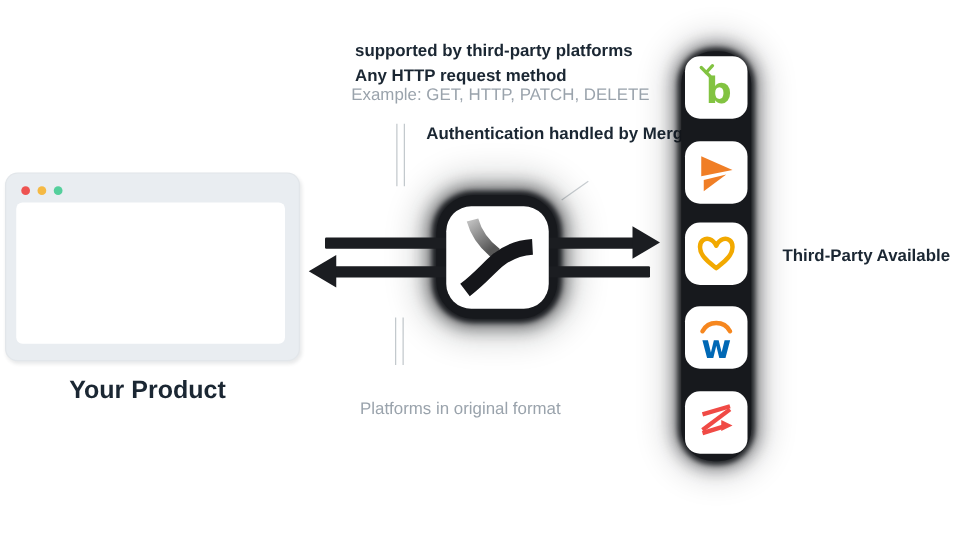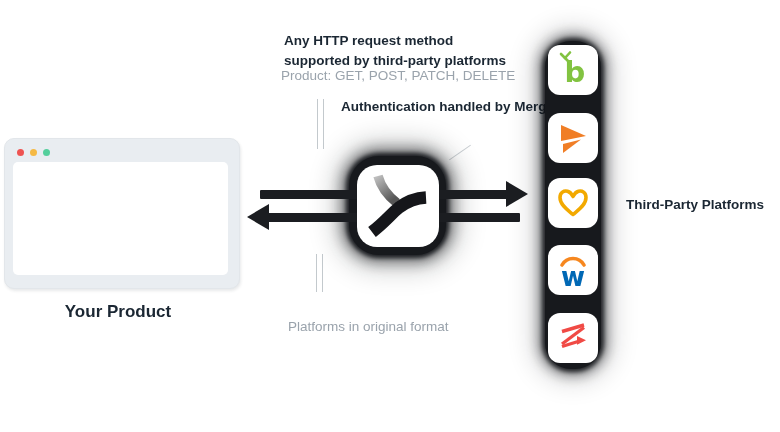--- a/index.html
+++ b/index.html
@@ -1,21 +1,21 @@
 <!DOCTYPE html>
 <html><head>
 <meta charset="utf-8">
 <style>
   html,body{margin:0;padding:0;background:#ffffff;}
   .stage{position:relative;width:780px;height:432px;background:#ffffff;overflow:hidden;
          font-family:"Liberation Sans","DejaVu Sans",sans-serif;}
   .abs{position:absolute;}
   .lbl{font-size:13.5px;font-weight:600;color:#1b2733;line-height:20px;white-space:nowrap;}
   .lbl.gray{color:#9aa3ac;font-weight:500;}
-  .lbl.big{font-size:17px;}
+  .lbl.big{font-size:20px;}
 
   
   .window{left:4px;top:138px;width:234px;height:149px;background:#e9edf1;
           border:1px solid #e2e6ea;border-radius:10px;box-shadow:1px 2px 3px rgba(30,40,50,.10);}
   .dot{position:absolute;width:7px;height:7px;border-radius:50%;top:10px;}
   .dot.r{left:12px;background:#ee5351;}
   .dot.y{left:25px;background:#f5b944;}
   .dot.g{left:38px;background:#54cf9c;}
   .window-content{position:absolute;left:8px;top:23px;width:215px;height:113px;
                   background:#ffffff;border-radius:5px;}
@@ -42,24 +42,24 @@
   
   .sketch-v{width:5px;border-left:1.5px solid #c3c9cd;border-right:1.5px solid #c3c9cd;z-index:0;}
   .sketch-d{width:26px;height:0;border-top:1.5px solid #c9ced2;transform:rotate(-35deg);z-index:0;}
 </style>
 </head>
 <body>
 
 <div class="stage">
 
   <div class="abs lbl" style="left:284px;top:31px">
+    <div>supported by third-party platforms</div>
     <div>Any HTTP request method</div>
-    <div>supported by third-party platforms</div>
   </div>
-  <div class="abs lbl gray" style="left:281px;top:66px">Product: GET, POST, PATCH, DELETE</div>
+  <div class="abs lbl gray" style="left:281px;top:66px">Example: GET, HTTP, PATCH, DELETE</div>
   <div class="abs lbl" style="left:341px;top:97px">Authentication handled by Merge</div>
 
   <div class="abs lbl gray" style="left:288px;top:317px">Platforms in original format</div>
 
   <div class="abs sketch-v" style="left:317px;top:99px;height:50px"></div>
   <div class="abs sketch-v" style="left:316px;top:254px;height:38px"></div>
   <div class="abs sketch-d" style="left:447px;top:152px"></div>
 
   <div class="abs window">
     <span class="dot r"></span>
@@ -120,15 +120,15 @@
 
   <div class="app-card" style="top:313px">
     <svg width="50" height="50" viewBox="0 0 50 50">
       <path d="M14,18.5 L36,12" fill="none" stroke-width="3.4" stroke="#f04a45"></path>
       <path d="M36,14.5 L14,31" fill="none" stroke-width="3.4" stroke="#f04a45"></path>
       <path d="M14,33.5 L30,28.5" fill="none" stroke-width="3.4" stroke="#f04a45"></path>
       <polygon points="29,23 38,27.3 29,31.8" fill="#f04a45"></polygon>
     </svg>
   </div>
 
-  <div class="abs lbl" style="left:626px;top:195px">Third-Party Platforms</div>
+  <div class="abs lbl" style="left:626px;top:195px">Third-Party Available</div>
 
 </div>
 
 </body></html>

